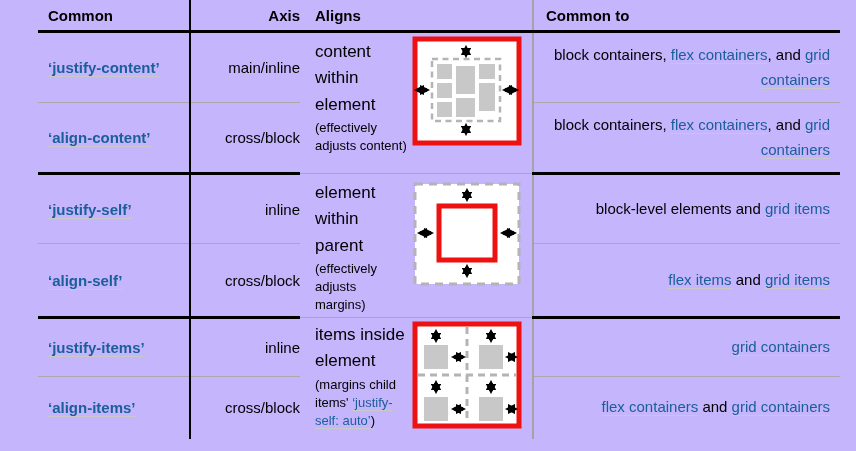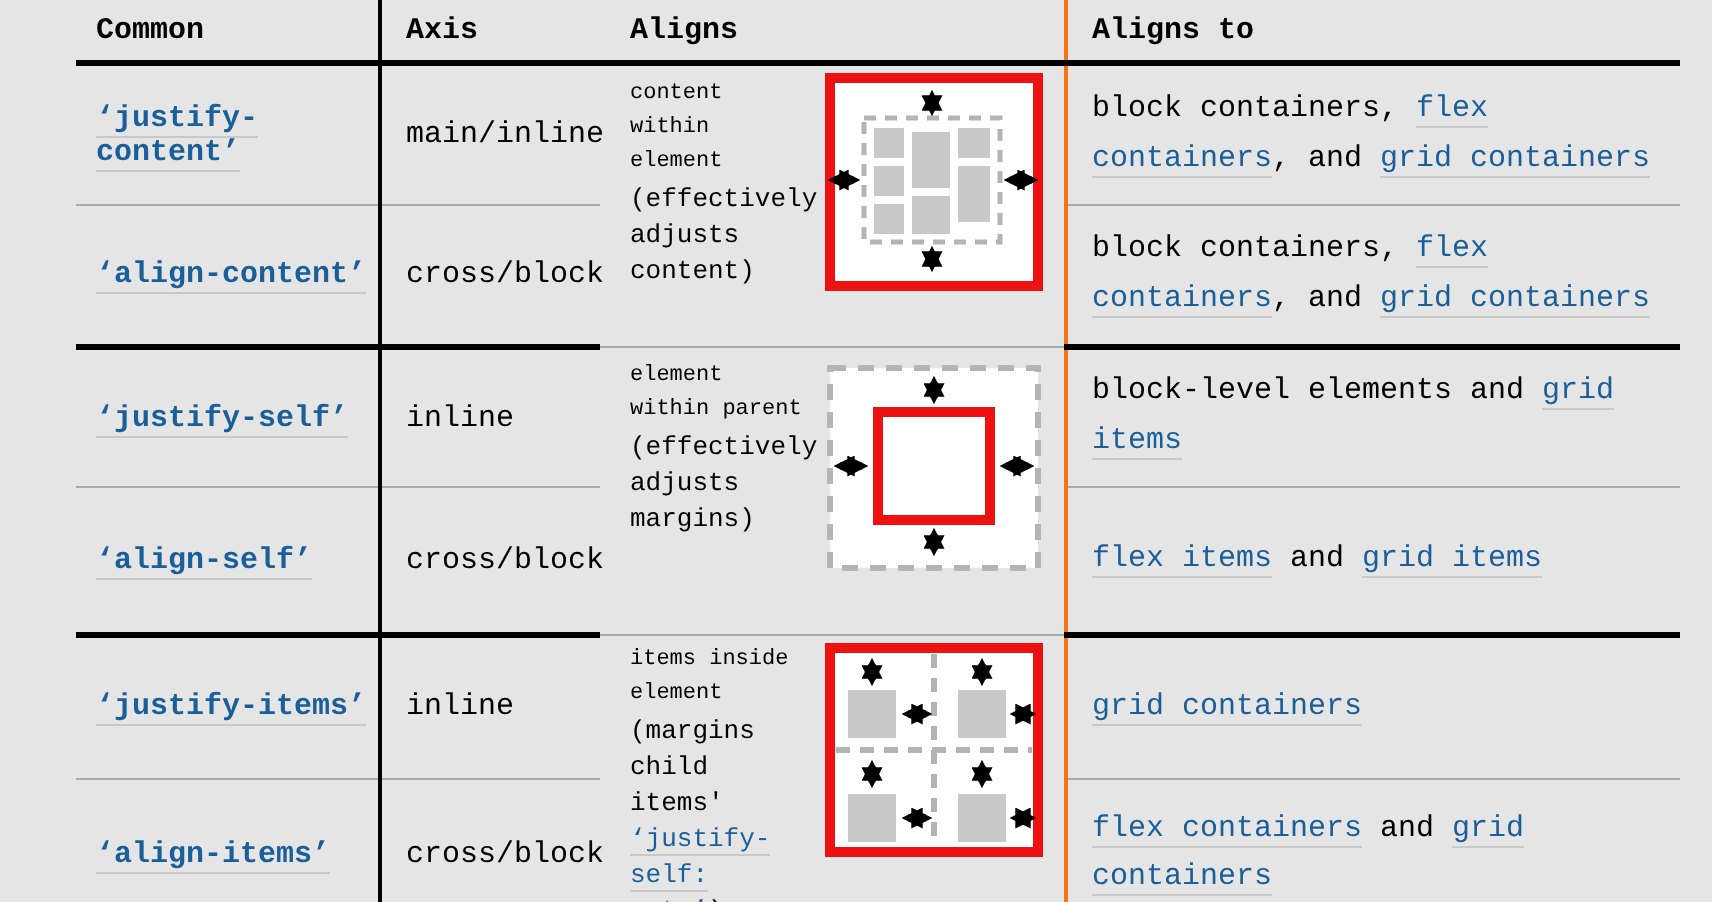--- a/index.html
+++ b/index.html
@@ -1,38 +1,38 @@
 <!DOCTYPE html>
 <html><head>
 <meta charset="utf-8">
 <style>
   html,body{margin:0;padding:0;}
   .screen{
-    width:856px;height:451px;background:#e5e5e5;overflow:hidden;position:relative;
-    font-family:Liberation Mono, monospace;color:#000;
+    width:856px;height:451px;background:#c4b5fd;overflow:hidden;position:relative;
+    font-family:Liberation Sans, sans-serif;color:#000;
   }
   table{border-collapse:collapse;table-layout:fixed;width:802px;margin-left:38px;}
   th{
     font-size:15px;font-weight:bold;text-align:left;vertical-align:middle;
     height:30px;border-bottom:3px solid #000;padding:0;
   }
   td{font-size:15px;vertical-align:middle;padding:0;}
   th.c1,td.c1{border-right:2px solid #000;padding-left:10px;}
-  th.c2,td.c2{padding-left:12px;}
-  th.c3,td.c3{border-right:2px solid #f97316;padding-left:15px;}
+  th.c2,td.c2{padding-left:12px;text-align:right;}
+  th.c3,td.c3{border-right:2px solid #a3a3a3;padding-left:15px;}
   td.c3{vertical-align:top;padding-top:2px;border-bottom:3px solid #000;}
   td.c3.nob{border-bottom:none;}
   th.c4,td.c4{padding-left:12px;padding-right:10px;}
-  td.c4{line-height:1.65;}
+  td.c4{line-height:1.65;text-align:right;}
   tr.inner td{border-bottom:1px solid #aaa;}
   tr.gend td{border-bottom:3px solid #000;}
   tr.last td{border-bottom:none;}
   .aflex{display:flex;align-items:flex-start;gap:4px;}
   .atext{width:92px;padding-top:4px;line-height:1.55;}
-  .amain{font-size:11px;}
+  .amain{font-size:17px;}
   .anote{font-size:13px;line-height:1.38;margin-top:1px;}
   a.prop,a.link{color:#1a5e9a;text-decoration:none;border-bottom:1px solid #c9c9c9;}
   a.prop{font-weight:bold;}
   svg.icon{display:block;}
 </style>
 </head>
 <body>
 
 <div class="screen">
   <table>
@@ -40,21 +40,21 @@
       <col style="width:152px">
         <col style="width:110px">
         <col style="width:233px">
         <col style="width:307px">
     </colgroup>
     <thead>
       <tr>
         <th class="c1">Common</th>
         <th class="c2">Axis</th>
         <th class="c3">Aligns</th>
-        <th class="c4">Aligns to</th>
+        <th class="c4">Common to</th>
       </tr>
     </thead>
     <tbody>
 
       <tr class="inner" style="height:71px">
         <td class="c1">
           <a href="#" class="prop">‘justify-content’</a>
         </td>
         <td class="c2">main/inline</td>
         <td class="c3" rowspan="2">

